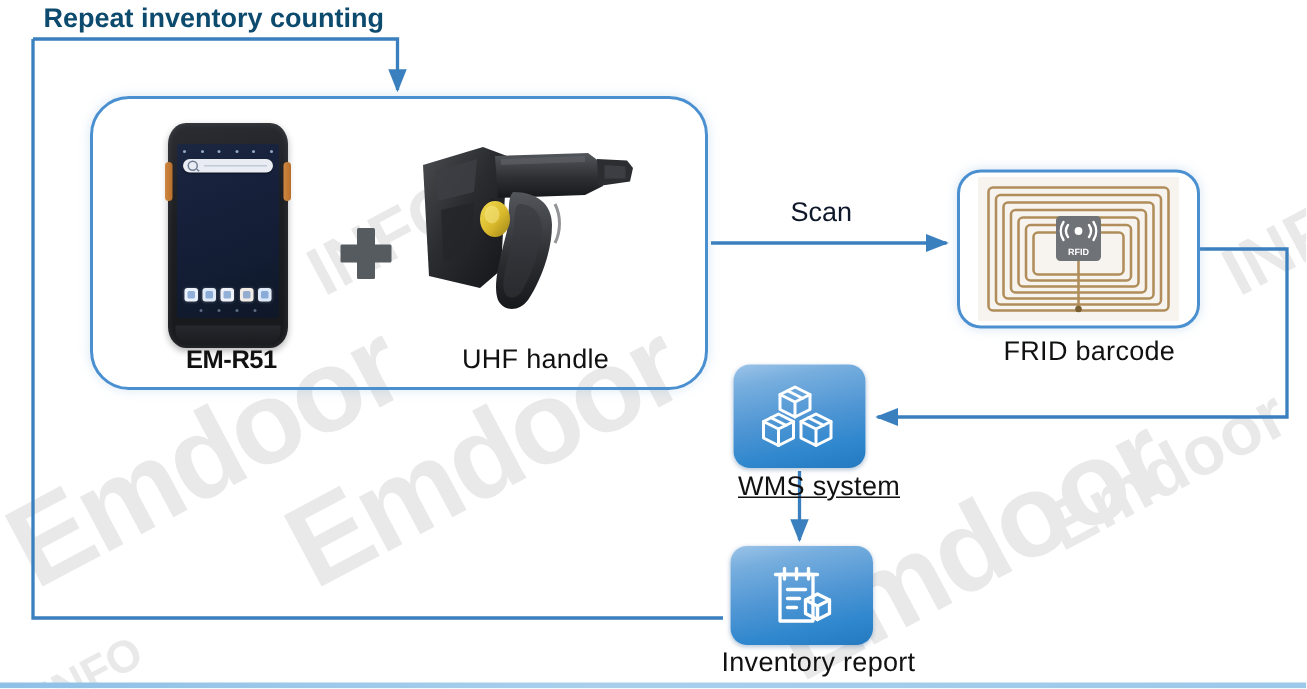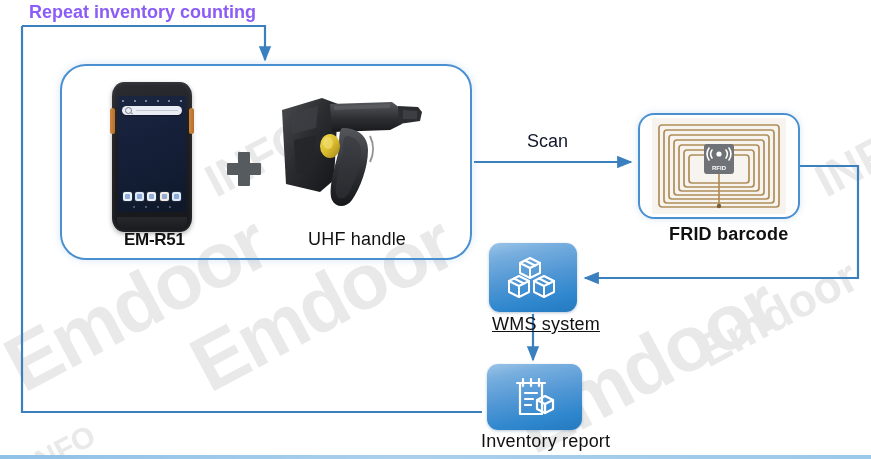--- a/index.html
+++ b/index.html
@@ -153,26 +153,26 @@
     position:absolute;
     z-index:6;
     color:#111111;
     font-size:17px;
     font-weight:bold;
     white-space:nowrap;
     letter-spacing:.2px;
   }
   #cap-pda{left:124px; top:230px; font-weight:bold; letter-spacing:-.3px;}
   #cap-uhf{left:308px; top:229px; font-weight:normal; font-size:18px;}
-  #cap-rfid{left:669px; top:224px; font-weight:bold; font-size:18px;text-align:center;}
+  #cap-rfid{left:669px; top:224px; font-weight:normal; font-size:18px;text-align:center;}
   #cap-wms{left:492px; top:314px; font-weight:normal; font-size:18px;text-decoration:underline;}
   #cap-report{left:481px; top:431px; font-weight:normal; font-size:18px;}
   #lbl-repeat{
     position:absolute;left:29px; top:2px;
-    font-size:18px; font-weight:bold; color:#8b5cf6; z-index:6; white-space:nowrap;
+    font-size:18px; font-weight:bold; color:#0c4a6e; z-index:6; white-space:nowrap;
   }
   #lbl-scan{
     position:absolute;left:527px; top:131px;
     font-size:18px; color:#0f172a; z-index:6; white-space:nowrap;
   }
 
   
   #rfid-box{
     position:absolute;left:638px;top:113px;width:162px;height:106px;
     border:2px solid #4a90d1;border-radius:16px;

